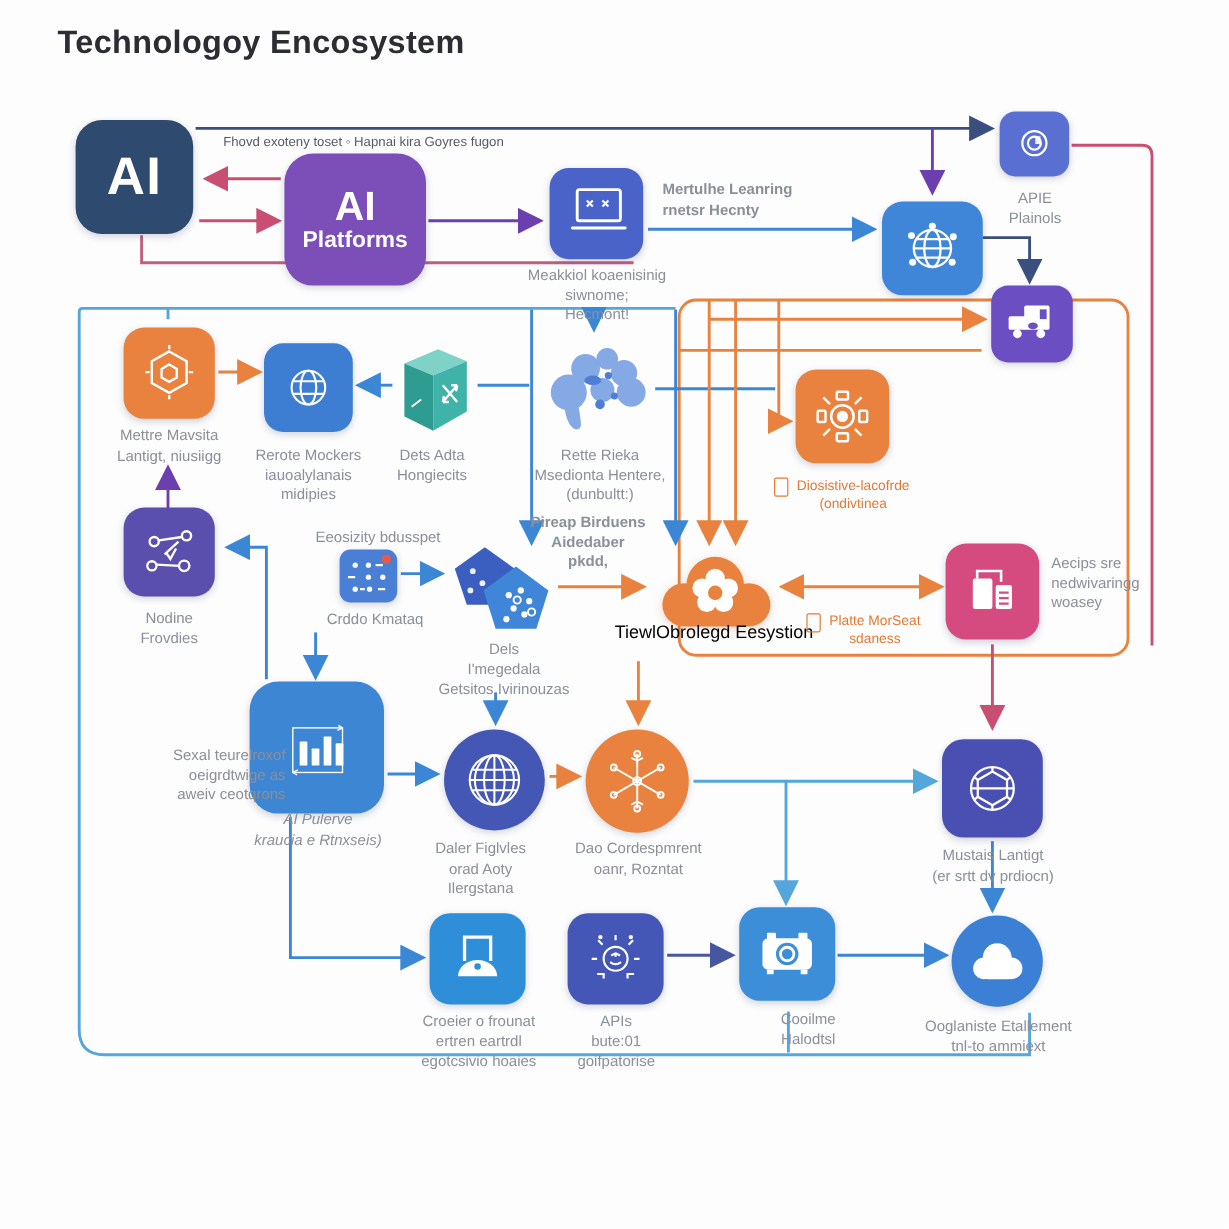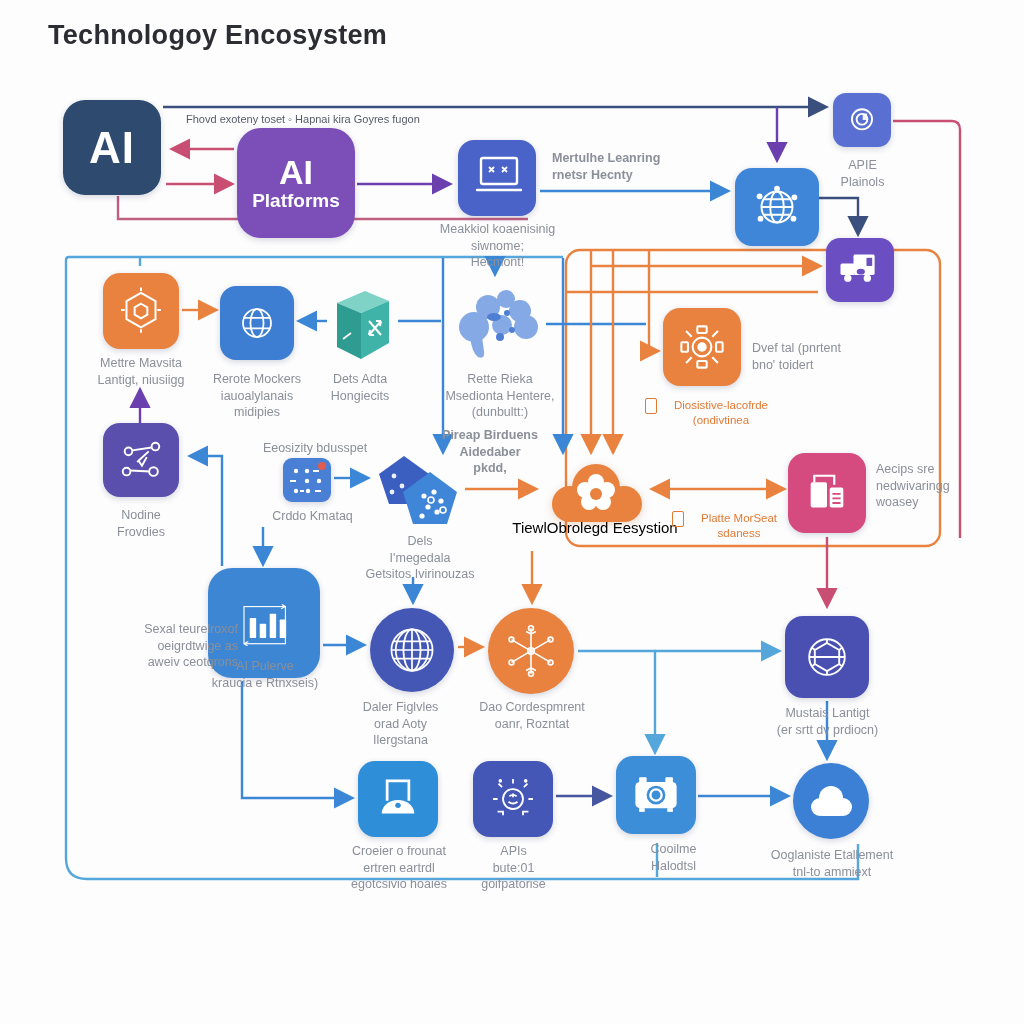--- a/index.html
+++ b/index.html
@@ -17,21 +17,21 @@
   .cap.orange{color:#000000;}
   .title{position:absolute;left:48px;top:20px;font-size:27px;font-weight:bold;color:#2b2d33;
          letter-spacing:.3px;z-index:3;}
   .ai-big{color:#fff;font-weight:bold;font-size:44px;letter-spacing:1px;}
   .aip{color:#fff;text-align:center;font-weight:bold;line-height:1.1;}
   .aip .t{font-size:34px;} .aip .s{font-size:19px;font-weight:bold;}
   .flowlbl{position:absolute;z-index:3;font-size:11px;color:#565b68;white-space:nowrap;}
   .pageicon{display:inline-block;width:10px;height:14px;border:1.6px solid #e07b35;
             border-radius:2px;margin-right:5px;vertical-align:-2px;}
   .notewrap{position:absolute;z-index:3;font-size:11.5px;color:#e07b35;line-height:1.3;
-            white-space:pre-line;display:flex;align-items:flex-start;gap:12px;}
+            white-space:pre-line;display:flex;align-items:flex-start;gap:2px;}
 </style>
 </head>
 <body>
 
 <div id="canvas">
 
   <div class="title">Technologoy Encosystem</div>
 
   <svg id="wires" viewBox="0 0 1024 1024">
     <defs>
@@ -245,22 +245,20 @@
         <circle cx="32" cy="32" r="10"></circle>
         <rect x="27" y="10" width="10" height="7" rx="1"></rect>
           <rect x="27" y="47" width="10" height="7" rx="1"></rect>
         <rect x="10" y="27" width="7" height="10" rx="1"></rect>
           <rect x="47" y="27" width="7" height="10" rx="1"></rect>
         <path d="M15 15 l6 6 M49 15 l-6 6 M15 49 l6 -6 M49 49 l-6 -6"></path>
       </g>
       <circle cx="32" cy="32" r="5" fill="#fff"></circle>
     </svg>
   </div>
-  <div class="cap left" style="left:752px;top:340px;width:150px;">Dvef tal (pnrtent
-bno' toidert</div>
   <div class="notewrap" style="left:645px;top:398px;width:160px;">
     <span class="pageicon"></span>
     <span style="text-align:center;">Diosistive-lacofrde
 (ondivtinea</span>
   </div>
 
   <div class="node rbox" style="left:103px;top:423px;width:76px;height:74px;background:#5b4fae;border-radius:17px;">
     <svg width="54" height="50" viewBox="0 0 56 52">
       <g stroke="#fff" fill="none" stroke-width="2">
         <circle cx="15" cy="17" r="4"></circle>
@@ -367,21 +365,21 @@
       <rect x="28" y="32" width="58" height="52" fill="none" stroke="#fff" stroke-width="1.6"></rect>
       <g fill="#fff">
         <rect x="36" y="48" width="9" height="28" rx="1"></rect>
           <rect x="50" y="56" width="9" height="20" rx="1"></rect>
         <rect x="64" y="42" width="9" height="34" rx="1"></rect>
           <rect x="78" y="50" width="9" height="26" rx="1"></rect>
       </g>
       <path d="M86 32 l-5 -3 M86 32 l-6 3 M28 84 l5 3 M28 84 l6 -3" stroke="#fff" stroke-width="1.6" fill="none"></path>
     </svg>
   </div>
-  <div class="cap" style="left:195px;top:658px;width:140px;">AI Pulerve
+  <div class="cap" style="left:195px;top:675px;width:140px;font-style:italic;">AI Pulerve
 kraucia e Rtnxseis)</div>
 
   <div class="node circle" style="left:370px;top:608px;width:84px;height:84px;background:#4457b5;">
     <svg width="72" height="72" viewBox="0 0 84 84">
       <g stroke="#fff" fill="none" stroke-width="2">
         <circle cx="42" cy="42" r="24"></circle>
           <ellipse cx="42" cy="42" rx="10" ry="24"></ellipse>
         <ellipse cx="42" cy="42" rx="19" ry="24"></ellipse>
         <path d="M18 42 H66 M21 32 H63 M21 52 H63 M42 18 V66"></path>
       </g>

